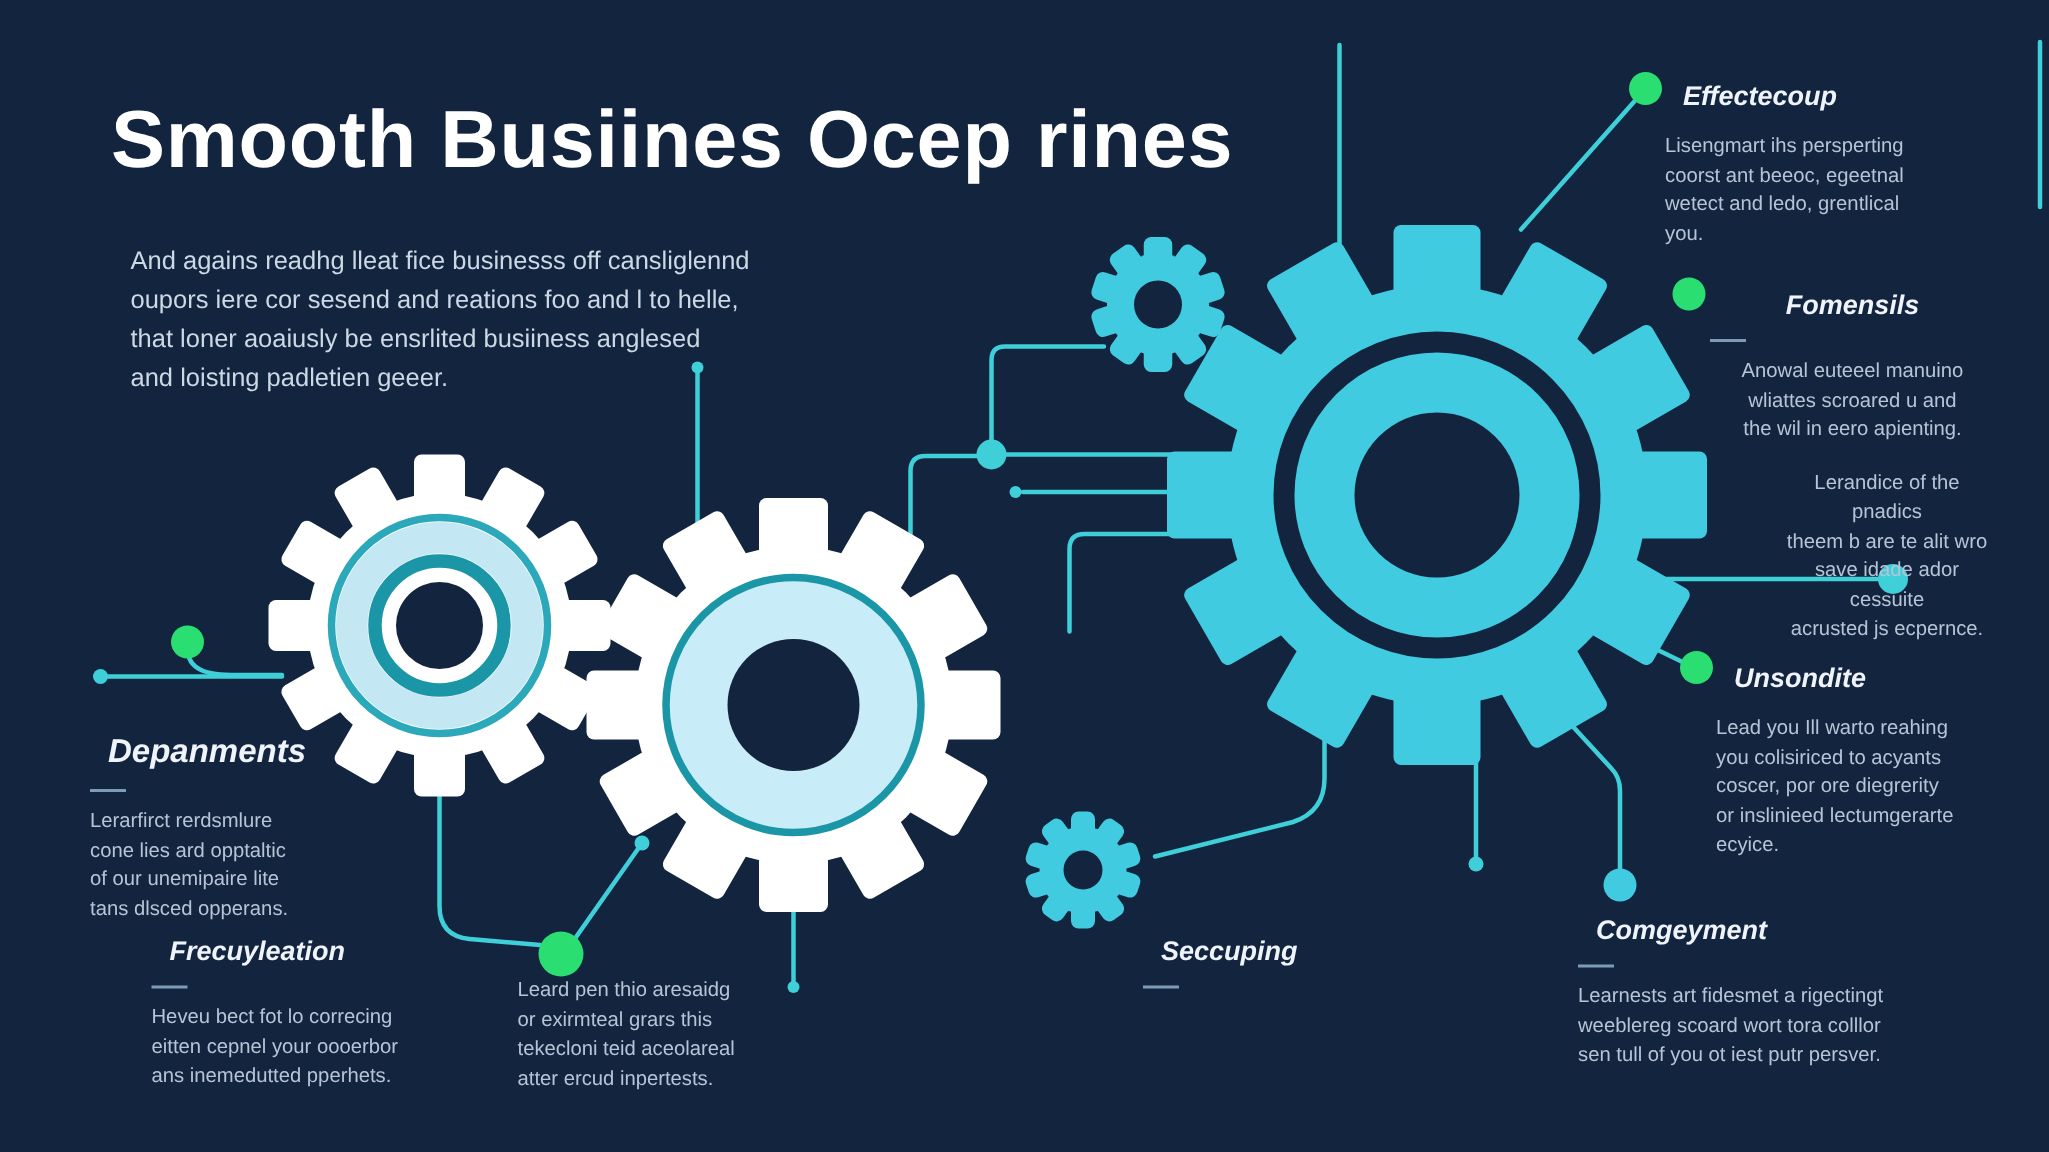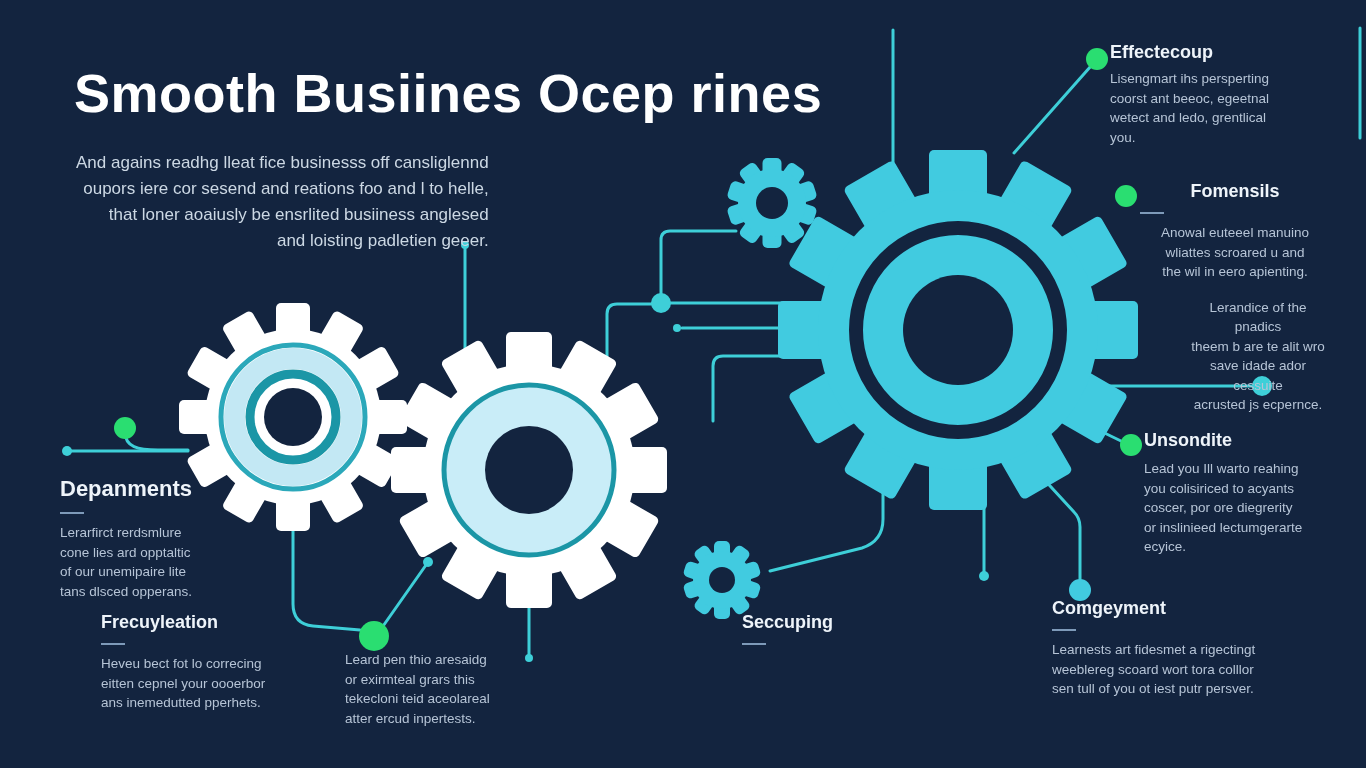--- a/index.html
+++ b/index.html
@@ -16,24 +16,24 @@
     --body:#b6c4d6;
     --intro:#ccd8e4;
     --rule:#7e9ab9;
   }
   html,body{margin:0;padding:0;background:#0c1a30;}
   .canvas{position:relative;width:1366px;height:768px;background:var(--bg);
     overflow:hidden;font-family:"Liberation Sans",sans-serif;}
   .art{position:absolute;left:0;top:0;width:1366px;height:768px;}
   .title{position:absolute;left:74px;top:62px;margin:0;font-size:54px;font-weight:700;
     color:#fff;letter-spacing:.5px;white-space:nowrap;text-align:right;}
-  .intro{position:absolute;left:76px;top:150px;margin:0;font-size:17px;line-height:26px;
-    color:var(--intro);white-space:pre-line;text-align:right;}
+  .intro{position:absolute;left:76px;top:150px;margin:11px;font-size:17px;line-height:26px;
+    color:var(--intro);white-space:pre-line;}
   .block{position:absolute;}
-  .bhead{margin:0;font-size:18px;font-weight:700;color:var(--head);white-space:nowrap;}
+  .bhead{margin:12px;font-size:18px;font-weight:700;color:var(--head);white-space:nowrap;font-style:italic;}
   .brule{height:2px;width:24px;background:var(--rule);margin-top:10px;}
   .bbody{margin:9px 0 0 0;font-size:13.5px;line-height:19.5px;color:var(--body);white-space:pre-line;}
   .bbody+.bbody{margin-top:16px;margin-left:46px;}
 </style>
 </head>
 <body>
 
 <div class="canvas">
 
   <svg class="art" viewBox="0 0 1366 768">
@@ -217,21 +217,21 @@
   </div>
 
   <div class="block" style="left:101px;top:612px;width:210px;">
     <h2 class="bhead">Frecuyleation</h2>
     <div class="brule"></div>
     <p class="bbody">Heveu bect fot lo correcing
 eitten cepnel your oooerbor
 ans inemedutted pperhets.</p>
   </div>
 
-  <div class="block" style="left:742px;top:612px;width:200px;">
+  <div class="block" style="left:762px;top:612px;width:200px;">
     <h2 class="bhead">Seccuping</h2>
     <div class="brule"></div>
   </div>
 
   <div class="block" style="left:1052px;top:598px;width:300px;">
     <h2 class="bhead">Comgeyment</h2>
     <div class="brule"></div>
     <p class="bbody">Learnests art fidesmet a rigectingt
 weeblereg scoard wort tora colllor
 sen tull of you ot iest putr persver.</p>

